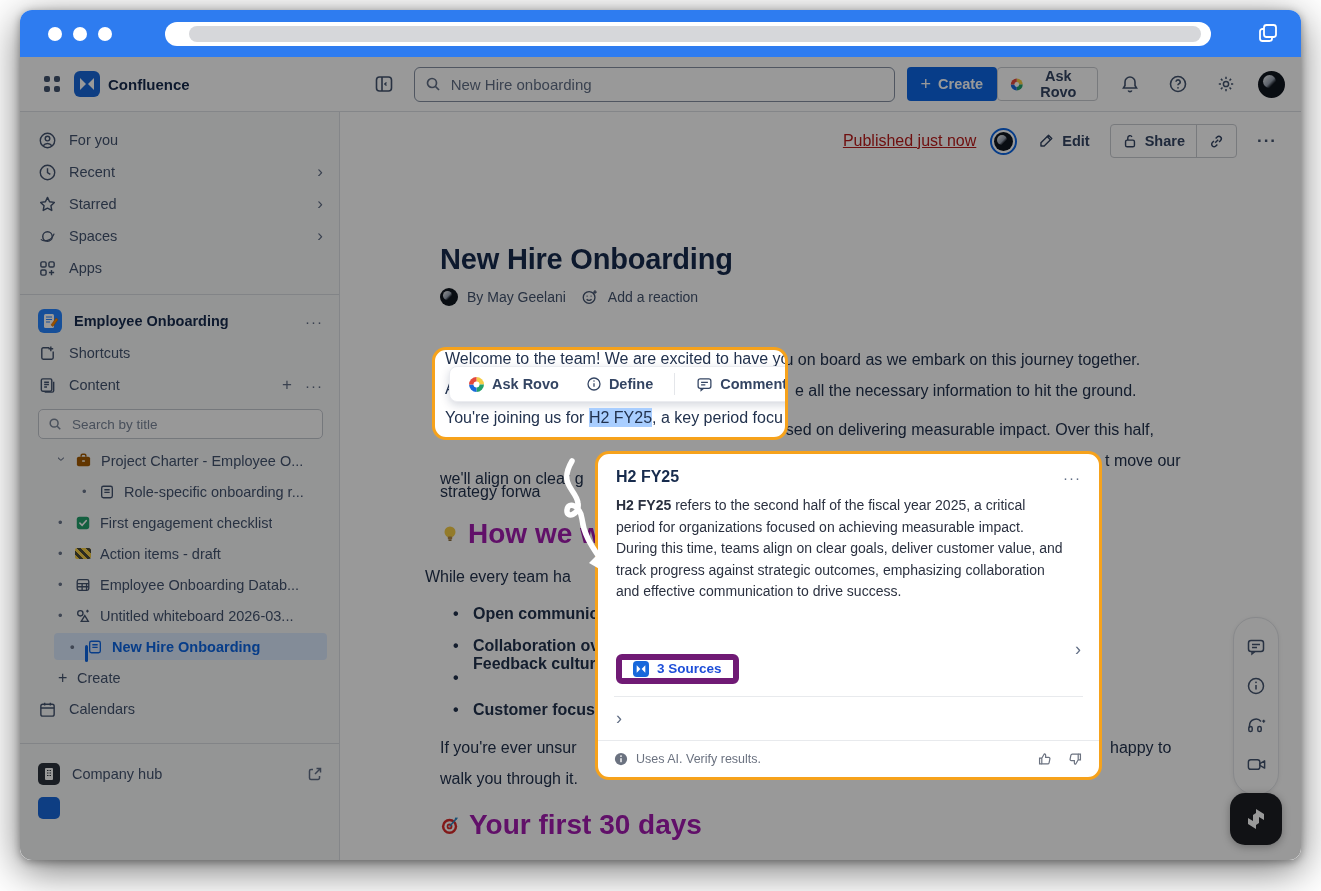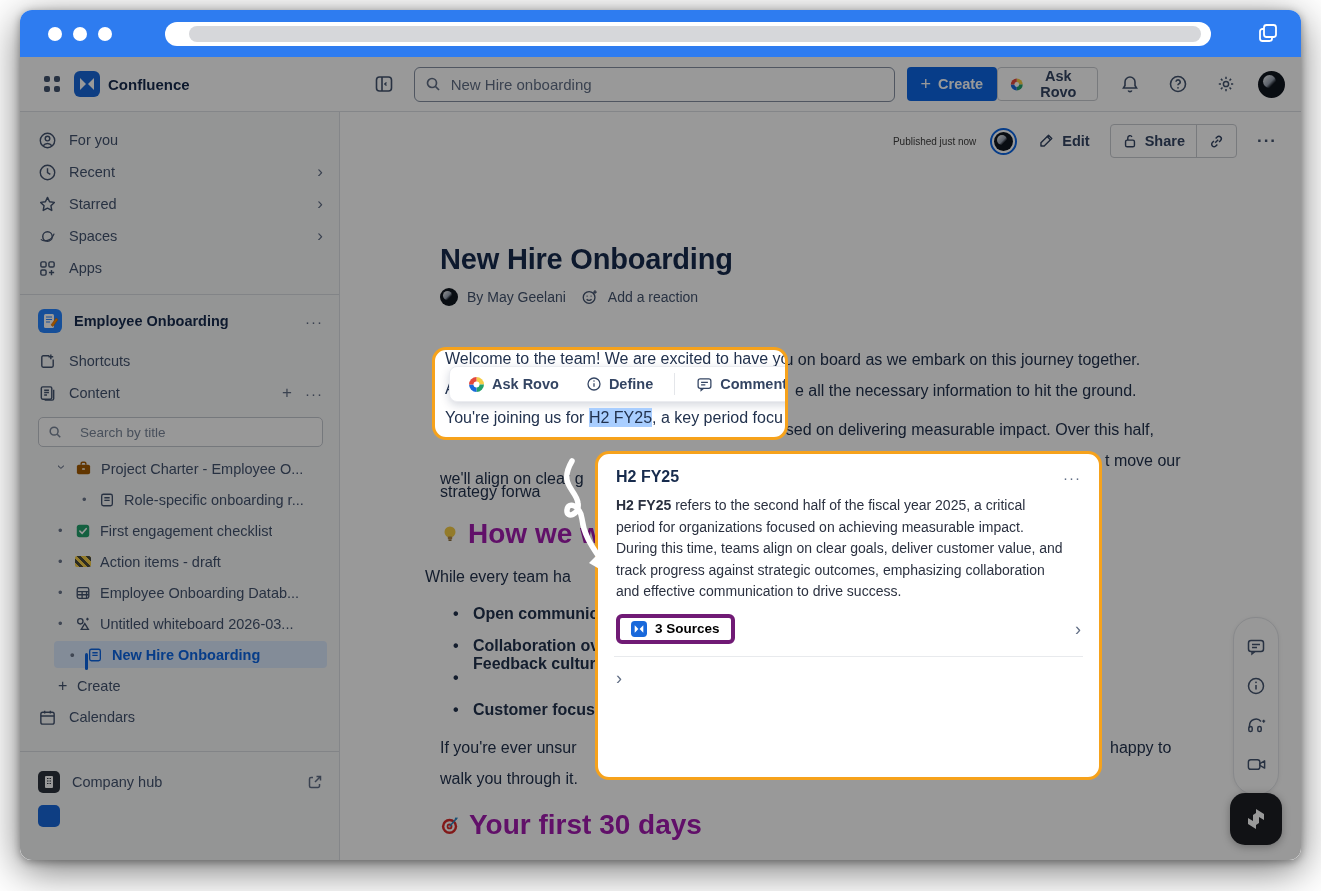--- a/index.html
+++ b/index.html
@@ -36,34 +36,34 @@
   .shell{display:flex;height:760px;}
   
   .sidebar{width:320px;background:#f7f8f9;border-right:1px solid #dcdfe4;position:relative;padding-top:12px;flex:0 0 auto;}
   .srow{display:flex;align-items:center;height:32px;padding:0 16px 0 18px;gap:12px;color:#44546f;font-size:14.5px;position:relative;}
   .srow .lbl{flex:1;white-space:nowrap;overflow:hidden;}
   .srow .chev{color:#626f86;font-size:17px;}
   .sdivider{height:1px;background:#d9dce1;margin:10px 0;}
   .spacehead .lbl{font-weight:700;color:#172b4d;}
   .mini{color:#626f86;font-size:15px;letter-spacing:1px;}
   .sb-search{margin:8px 16px 6px 18px;height:30px;border:1px solid #c4c8cf;border-radius:5px;display:flex;align-items:center;gap:8px;padding:0 9px;background:#fdfdfd;}
-  .sb-search input{border:0;outline:0;flex:1;font-size:13.5px;color:#7a8699;background:transparent;font-family:inherit;margin-left:8px;}
+  .sb-search input{border:0;outline:0;flex:1;font-size:13.5px;color:#7a8699;background:transparent;font-family:inherit;}
   .sb-search input::placeholder{color:#7a8699;opacity:1;}
   .trow{display:flex;align-items:center;height:31px;padding:0 14px 0 38px;gap:9px;color:#44546f;font-size:14.5px;position:relative;}
   .trow .lbl{white-space:nowrap;overflow:hidden;}
   .trow.indent{padding-left:62px;}
   .trow .blt{color:#6b778c;width:8px;font-size:13px;flex:0 0 auto;}
   .trow.sel{color:#0c66e4;font-weight:600;}
   .trow.sel .bgfill{position:absolute;left:34px;right:12px;top:2px;bottom:2px;background:#dbe9fd;border-radius:4px;z-index:0;}
   .trow.sel>*{position:relative;z-index:1;}
   .selbar{position:absolute;left:27px;top:7px;width:3px;height:17px;background:#0c66e4;border-radius:2px;z-index:1;}
   
   .content{position:relative;flex:1;background:#fff;font-size:16px;color:#22324e;}
   .pubbar{position:absolute;top:12px;right:18px;display:flex;align-items:center;gap:14px;}
-  .pubtxt{font-size:10px;color:#404040;}
+  .pubtxt{font-size:16px;color:#b91c1c;text-decoration:underline;}
   .ring{width:27px;height:27px;border-radius:50%;border:2px solid #0c66e4;display:flex;align-items:center;justify-content:center;}
   .ring .avatar{width:19px;height:19px;}
   .ring .avatar::after{left:3px;top:3px;width:10px;height:10px;}
   .ghostbtn{display:flex;align-items:center;gap:7px;font-size:14.5px;font-weight:600;color:#344563;background:none;border:0;font-family:inherit;}
   .sharegrp{display:flex;border:1px solid #c9ccd1;border-radius:4px;height:34px;align-items:stretch;}
   .sharegrp .seg{display:flex;align-items:center;gap:7px;padding:0 11px;font-size:14.5px;font-weight:600;color:#344563;}
   .sharegrp .seg+.seg{border-left:1px solid #c9ccd1;}
   .dotsbtn{color:#44546f;font-size:17px;font-weight:700;letter-spacing:1px;background:none;border:0;font-family:inherit;}
   .pagetitle{position:absolute;left:100px;top:112px;font-size:29px;font-weight:700;color:#172b4d;letter-spacing:-.2px;}
   .byline{position:absolute;left:100px;top:176px;display:flex;align-items:center;gap:9px;font-size:14px;color:#44546f;}
@@ -87,22 +87,22 @@
   .spot1 .t3{position:absolute;left:10px;top:59px;white-space:nowrap;font-size:16px;color:#22324e;}
   .seltoolbar{position:absolute;left:14px;top:16px;height:36px;background:#fff;border:1px solid #ebecf0;border-radius:8px;
     box-shadow:0 3px 10px rgba(9,30,66,.18);display:flex;align-items:center;padding:0 12px;gap:15px;}
   .tbitem{display:flex;align-items:center;gap:7px;font-size:14.5px;font-weight:600;color:#344563;background:none;border:0;font-family:inherit;white-space:nowrap;}
   .tbdiv{width:1px;height:22px;background:#e4e6ea;}
   .card{position:absolute;left:575px;top:394px;width:507px;height:329px;background:#fff;border:3px solid #f6a21b;
     border-radius:14px;z-index:60;padding:14px 18px 0 18px;color:#292e38;}
   .card .crow{display:flex;align-items:center;justify-content:space-between;}
   .card .ctitle{font-size:16px;font-weight:700;color:#172b4d;}
   .card .cbody{margin-top:9px;font-size:14px;line-height:21.5px;color:#2b3140;width:452px;}
-  .chip{display:inline-flex;align-items:center;gap:8px;height:30px;padding:0 11px;border:4px solid #701a75;border-radius:6px;
-    background:#fff;font-size:13.5px;font-weight:600;color:#000000;font-family:inherit;}
+  .chip{display:inline-flex;align-items:center;gap:8px;height:30px;padding:0 11px;border:6px solid #701a75;border-radius:6px;
+    background:#fff;font-size:13.5px;font-weight:600;color:#1d4ed8;font-family:inherit;margin-top:40px;}
   .chiprow{display:flex;align-items:center;justify-content:space-between;margin-top:11px;}
   .chev2{color:#626f86;font-size:18px;line-height:1;}
   .cdiv{height:1px;background:#e8eaed;margin:12px -2px 0 -2px;}
   .cfoot{position:absolute;left:0;right:0;bottom:0;height:37px;border-top:1px solid #e8eaed;display:flex;align-items:center;
     padding:0 16px;gap:8px;font-size:12.5px;color:#6b7280;}
   .cfoot .spacer{flex:1;}
   .arrow-svg{position:absolute;left:520px;top:396px;z-index:70;}
   svg{display:block;}
 </style>
 </head>
@@ -248,21 +248,21 @@
           <svg width="24" height="24" viewBox="0 0 24 24">
             <rect width="24" height="24" rx="6" fill="#2684ff"></rect>
             <rect x="6" y="5" width="10" height="14" rx="1.5" fill="#fff"></rect>
             <path d="M8 8h6 M8 10.5h6 M8 13h4" stroke="#2684ff" stroke-width="1.2"></path>
             <path d="M13 16 L18 9 L20 10.5 L15 17.5 Z" fill="#ff8b00" stroke="#c05c00" stroke-width=".5"></path>
           </svg>
           <span class="lbl">Employee Onboarding</span>
           <span class="mini">···</span>
         </div>
 
-        <div class="srow" style="margin-top:8px;">
+        <div class="srow" style="margin-top:0;">
           <svg width="19" height="19" viewBox="0 0 20 20" fill="none" stroke="#44546f" stroke-width="1.5">
             <path d="M12 4 H5.5 A1.5 1.5 0 0 0 4 5.5 v9 A1.5 1.5 0 0 0 5.5 16 h9 A1.5 1.5 0 0 0 16 14.5 V8"></path>
             <path d="M13.5 2.5 v5 M11 5 h5"></path>
           </svg>
           <span class="lbl">Shortcuts</span>
         </div>
         <div class="srow">
           <svg width="19" height="19" viewBox="0 0 20 20" fill="none" stroke="#44546f" stroke-width="1.5">
             <rect x="3.5" y="3" width="11" height="13" rx="1.5"></rect>
               <path d="M6.5 6.5h5 M6.5 9h5 M6.5 11.5h3"></path>
@@ -552,16 +552,33 @@
               <path d="M20 7 L14 13 L20 19 Z" fill="#fff"></path>
           </svg>
           <span>3 Sources</span>
         </button>
         <span class="chev2">›</span>
       </div>
       <div class="cdiv"></div>
       <div class="chiprow" style="margin-top:12px;">
         <span class="chev2">›</span>
       </div>
+      <div class="cfoot">
+        <svg width="14" height="14" viewBox="0 0 16 16">
+          <circle cx="8" cy="8" r="7" fill="#6b7280"></circle>
+            <rect x="7.2" y="6.8" width="1.6" height="5" rx=".8" fill="#fff"></rect>
+            <circle cx="8" cy="4.6" r="1" fill="#fff"></circle>
+        </svg>
+        <span>Uses AI. Verify results.</span>
+        <span class="spacer"></span>
+        <svg width="16" height="16" viewBox="0 0 20 20" fill="none" stroke="#6b7280" stroke-width="1.5">
+          <path d="M6 9 l3.2-5.5 a1.6 1.6 0 0 1 1.6 1.6 V8 h3.8 a1.5 1.5 0 0 1 1.5 1.8 l-1 5 a1.8 1.8 0 0 1-1.8 1.4 H6 Z"></path>
+            <path d="M6 9 H3.2 v7.2 H6"></path>
+        </svg>
+        <svg width="16" height="16" viewBox="0 0 20 20" fill="none" stroke="#6b7280" stroke-width="1.5" style="transform:rotate(180deg);margin-left:6px;">
+          <path d="M6 9 l3.2-5.5 a1.6 1.6 0 0 1 1.6 1.6 V8 h3.8 a1.5 1.5 0 0 1 1.5 1.8 l-1 5 a1.8 1.8 0 0 1-1.8 1.4 H6 Z"></path>
+            <path d="M6 9 H3.2 v7.2 H6"></path>
+        </svg>
+      </div>
     </div>
 
   </div>
 </div>
 
 </body></html>

